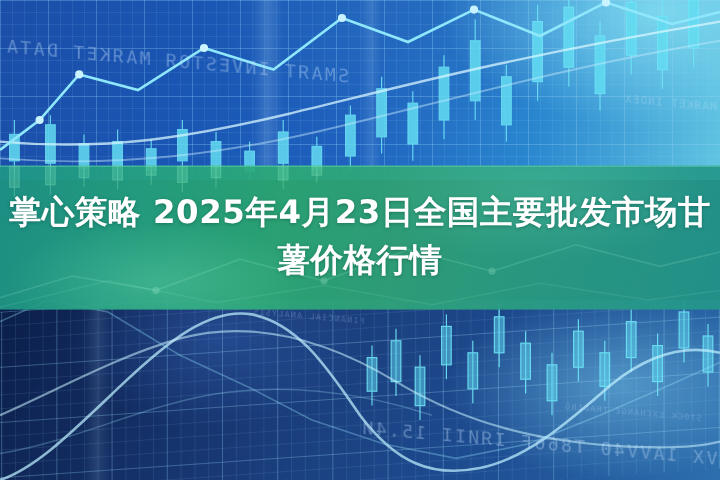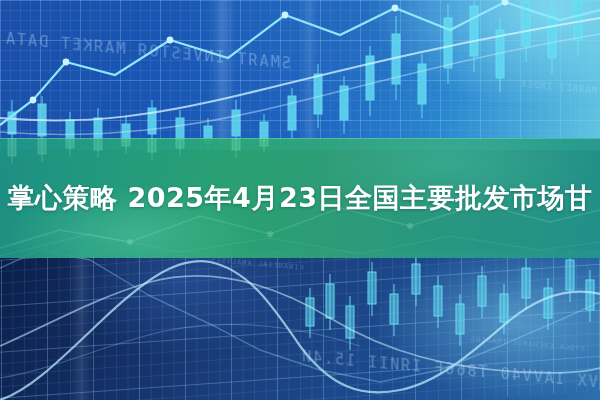--- a/index.html
+++ b/index.html
@@ -326,15 +326,16 @@
         <circle cx="130" cy="104" r="3"></circle>
           <circle cx="270" cy="96" r="3"></circle>
           <circle cx="410" cy="88" r="3"></circle>
       </g>
     </svg>
   </div>
   <div class="band-top-edge"></div>
 
   <div class="title-wrap">
     <div class="title-line">掌心策略 2025年4月23日全国主要批发市场甘</div>
+    <div class="title-line">薯价格行情</div>
   </div>
 
 </div>
 
 </body></html>

